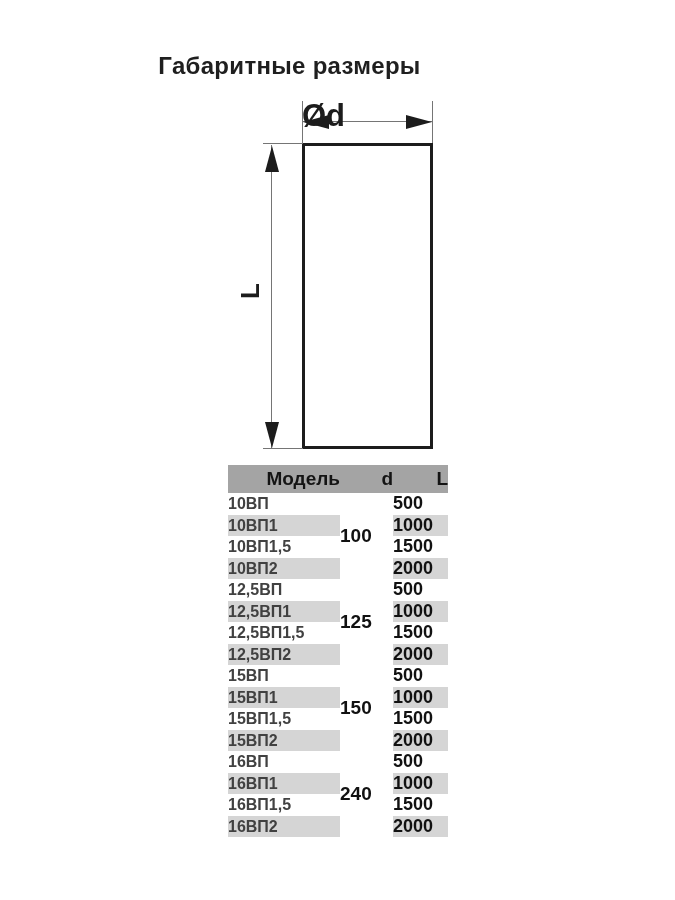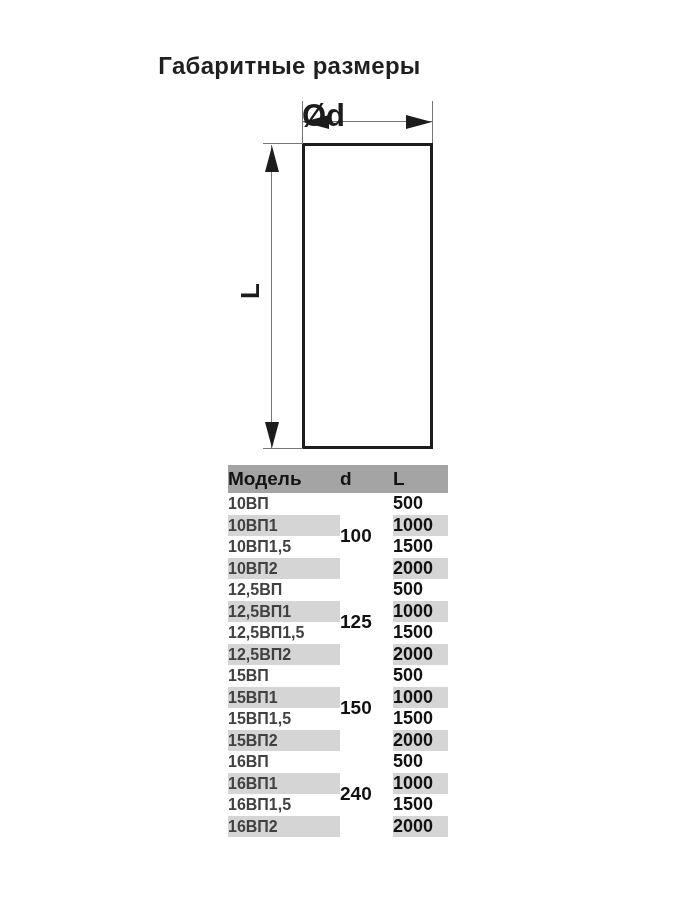--- a/index.html
+++ b/index.html
@@ -38,21 +38,21 @@
     transform:rotate(-90deg);
     font-size:26px; font-weight:600; color:var(--ink,#1c1c1c); line-height:1;
   }
   
   table.dims {
     position:absolute; left:228px; top:465px; width:220px;
     border-collapse:collapse; table-layout:fixed;
   }
   table.dims th {
     height:28px; background:var(--header-bg,#a4a4a4);
-    font-size:19px; font-weight:700; color:#141414; text-align:left; padding:0;
+    font-size:19px; font-weight:700; color:#141414; text-align:right; padding:0;
   }
   table.dims td { height:21.5px; padding:0; line-height:21.5px; white-space:nowrap; }
   td.model { text-align:left; padding-left:6px; font-size:16px; font-weight:700; color:var(--model-text,#414141); }
   td.dval  { text-align:left; font-size:19px; font-weight:700; color:#111111; background:#ffffff; vertical-align:middle; }
   td.lval  { text-align:left; font-size:18px; font-weight:700; color:#111111; }
   tr.stripe td.model, tr.stripe td.lval { background:var(--stripe-bg,#d5d5d5);margin-left:36px; }
 </style>
 </head>
 <body>
 

